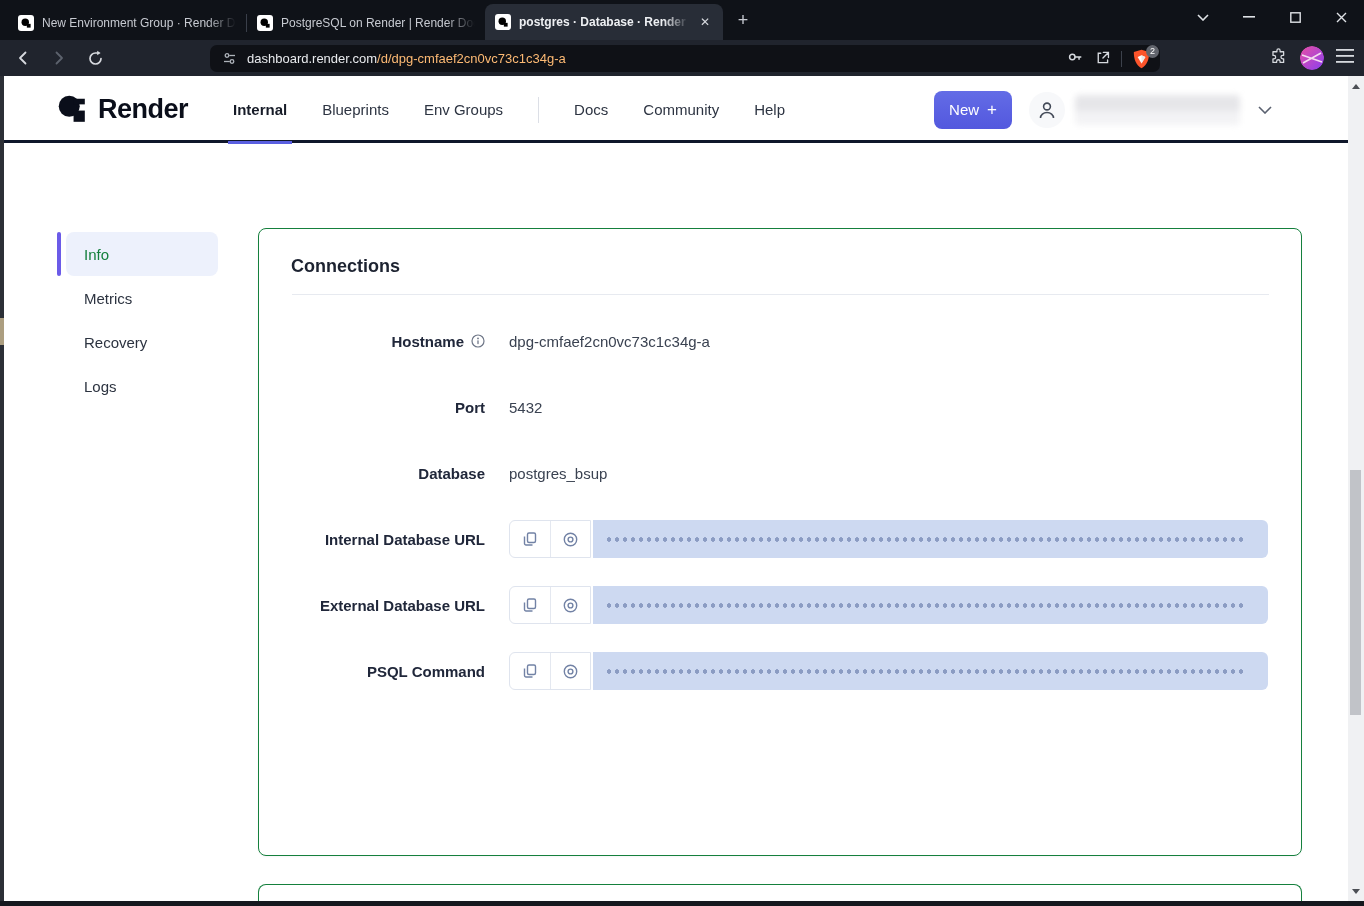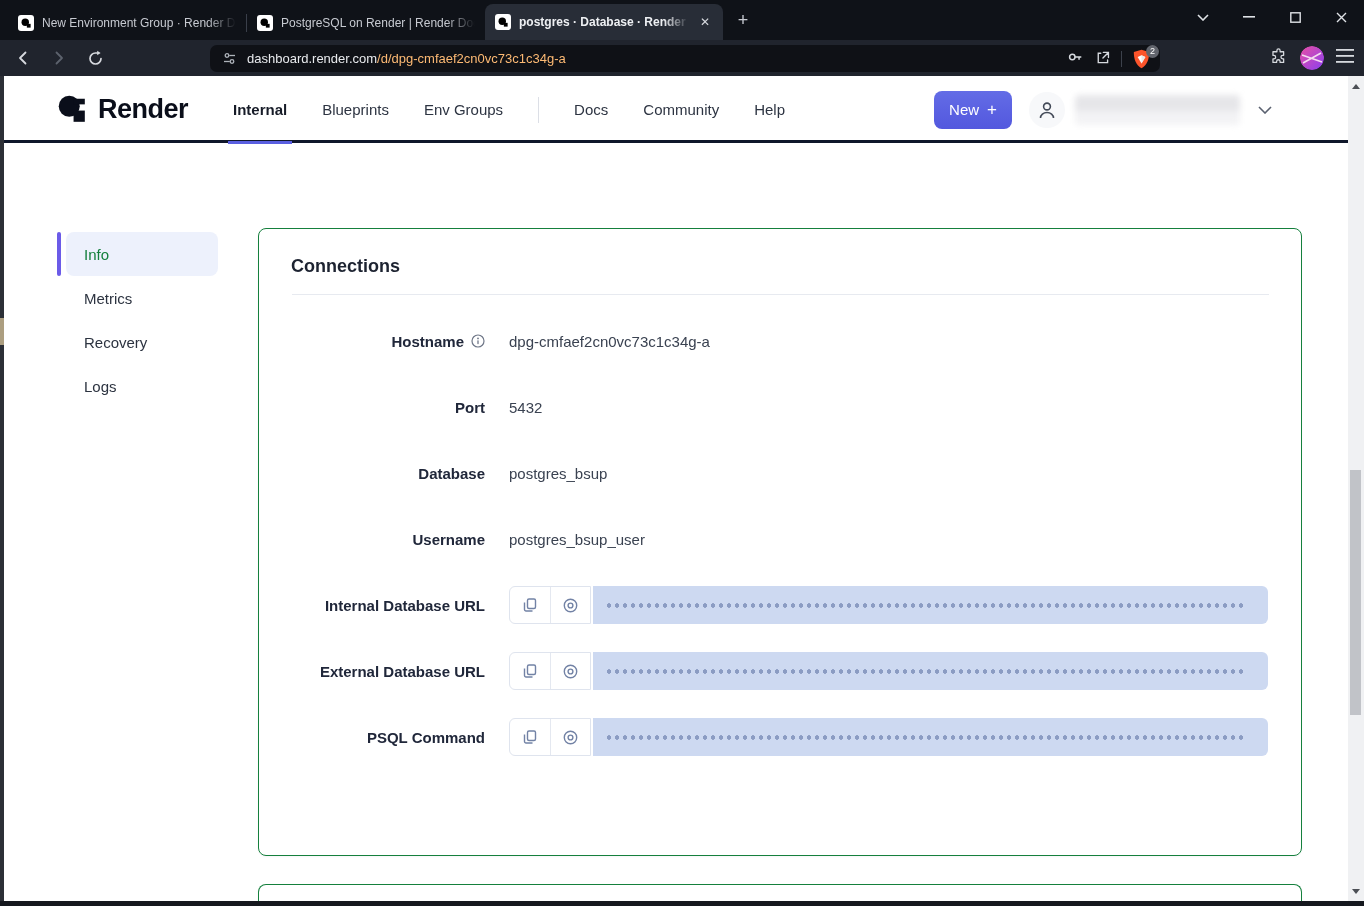--- a/index.html
+++ b/index.html
@@ -338,26 +338,20 @@
           <div class="row-value">5432</div>
         </div>
 
         <div class="conn-row">
           <div class="row-label">
               <span>Database</span>
             </div>
           <div class="row-value">postgres_bsup</div>
         </div>
 
-        <div class="conn-row">
-          <div class="row-label">
-              <span>Username</span>
-            </div>
-          <div class="row-value">postgres_bsup_user</div>
-        </div>
 
 
         <div class="conn-row">
           <div class="row-label">
               <span>Internal Database URL</span>
             </div>
           <div class="row-controls">
             <div class="ctl-buttons">
               <div class="ctl-btn">
                 <svg width="16" height="16" viewBox="0 0 16 16">

